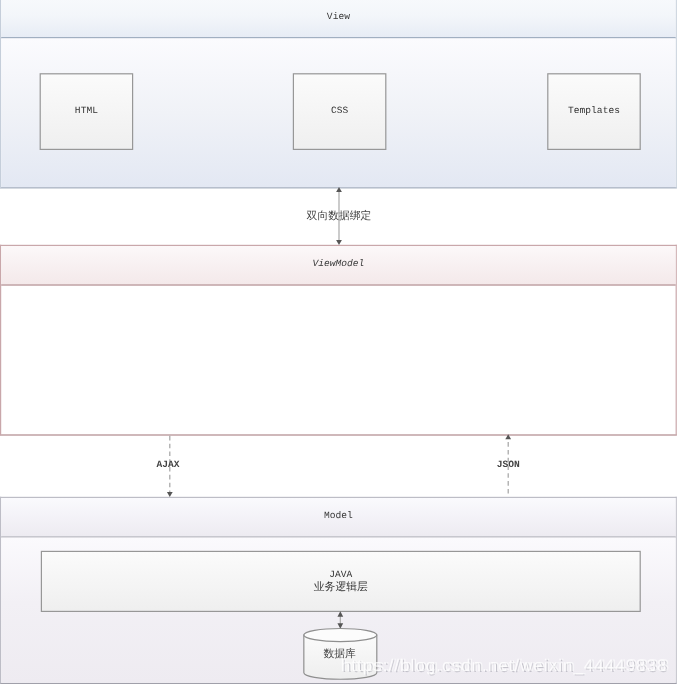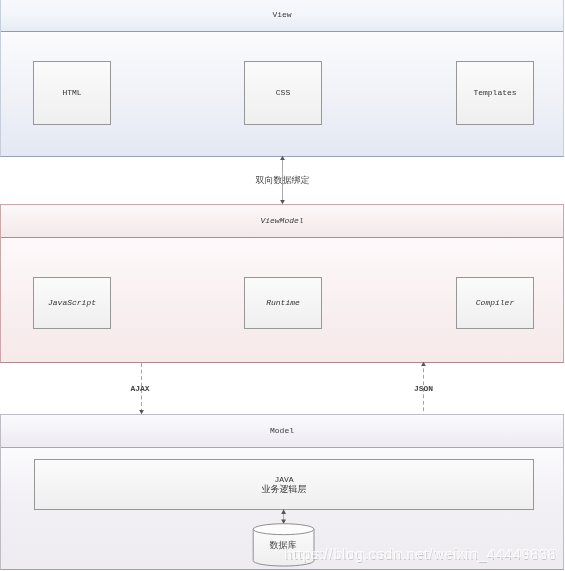--- a/index.html
+++ b/index.html
@@ -87,31 +87,20 @@
       <div class="nodebox r1 c3">
         <span class="lbl">Templates</span>
       </div>
     </div>
   </div>
 
   <div class="layer" id="viewmodel">
     <div class="layer-head">
       <span class="layer-title">ViewModel</span>
     </div>
-    <div class="layer-body">
-      <div class="nodebox r2 c1">
-        <span class="lbl">JavaScript</span>
-      </div>
-      <div class="nodebox r2 c2">
-        <span class="lbl">Runtime</span>
-      </div>
-      <div class="nodebox r2 c3">
-        <span class="lbl">Compiler</span>
-      </div>
-    </div>
   </div>
 
   <div class="layer" id="model">
     <div class="layer-head">
       <span class="layer-title">Model</span>
     </div>
     <div class="layer-body">
       <div class="nodebox" id="javabox">
         <span class="lbl">JAVA</span>
         <span class="cjk">业务逻辑层</span>

